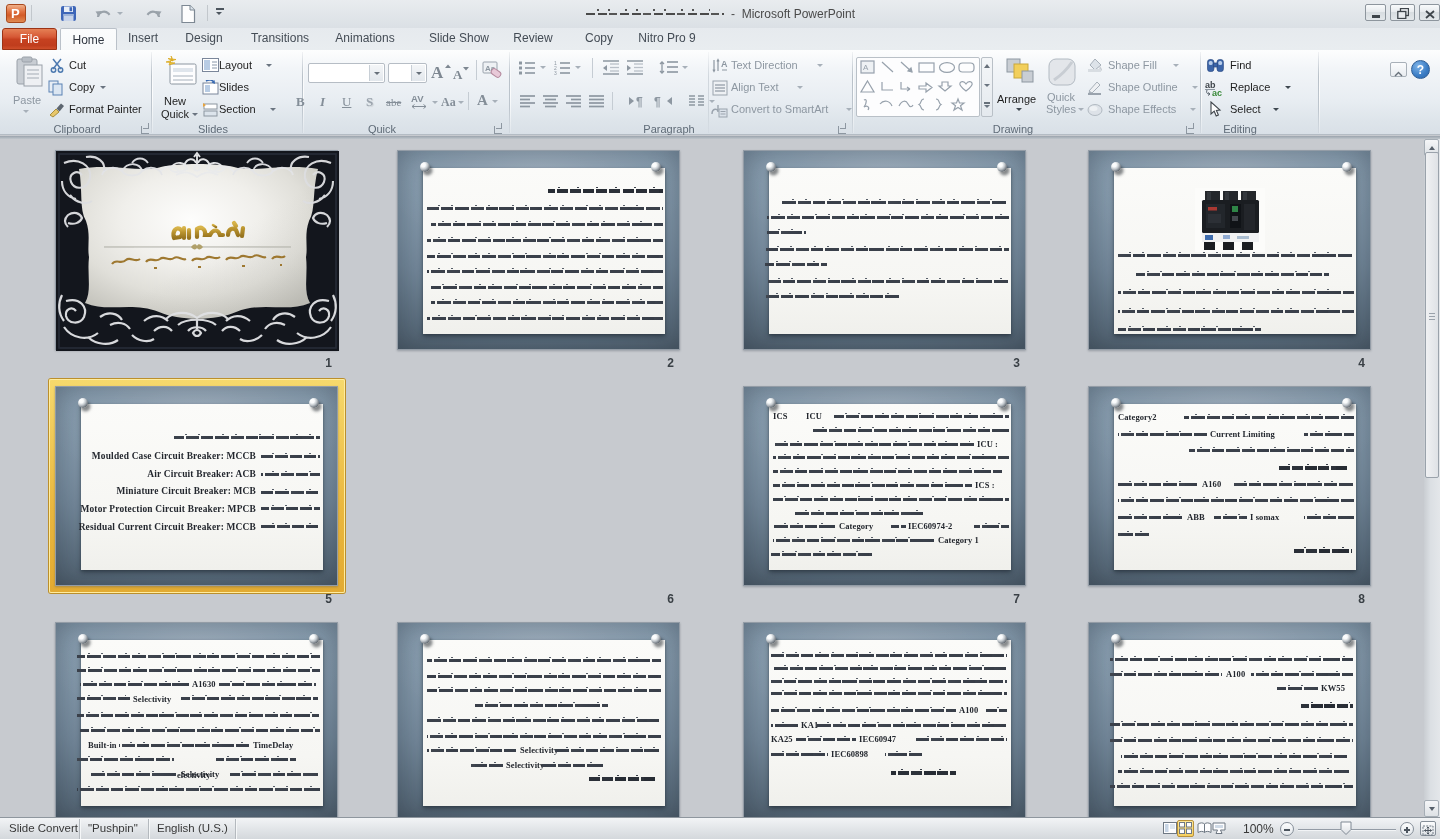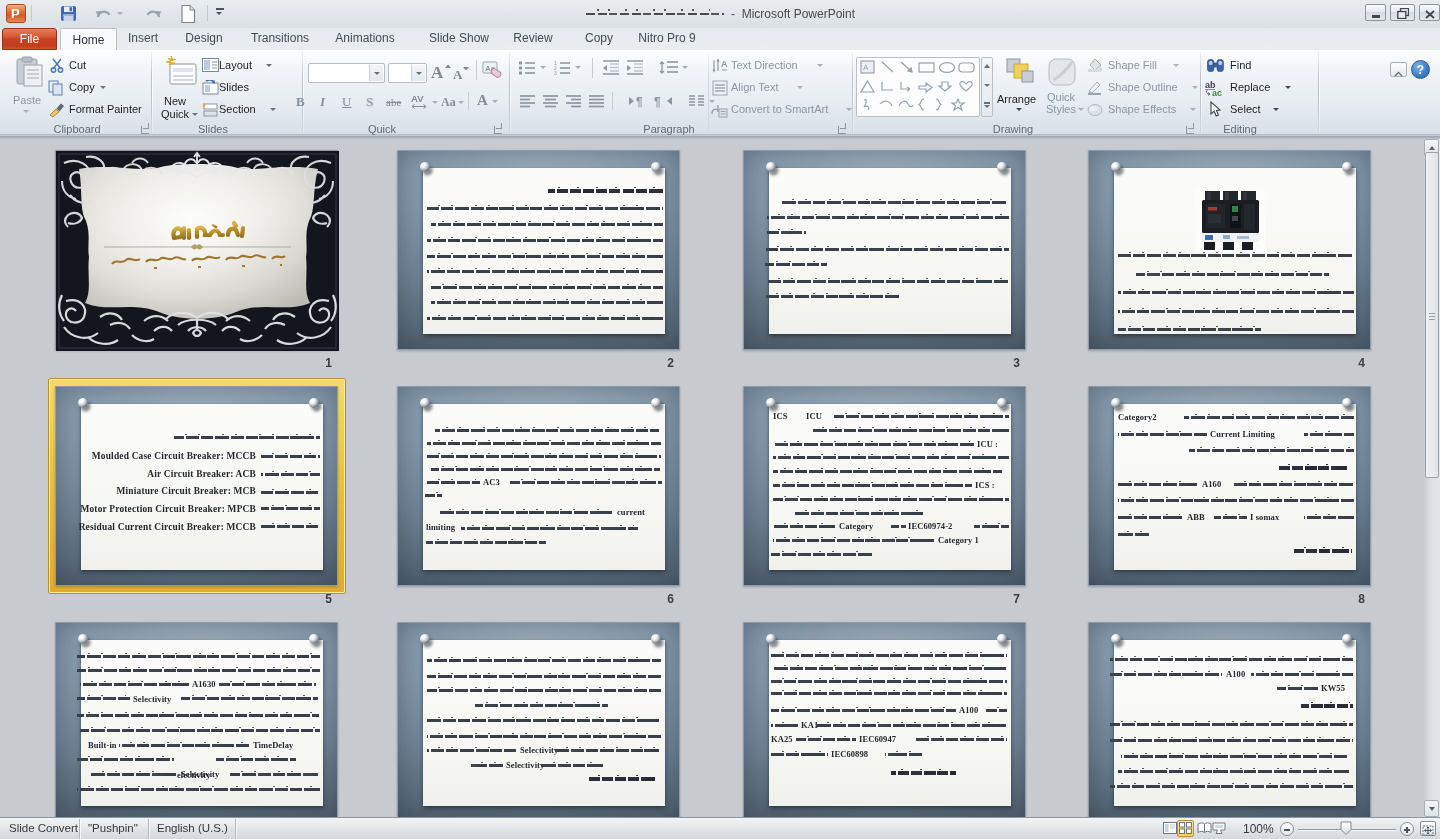--- a/index.html
+++ b/index.html
@@ -585,38 +585,20 @@
       <div class="tl" style="left:205px;top:86px;width:59px;background-position:-10px 0"></div>
       <div class="lt lt5" style="right:81px;top:83px">Air Circuit Breaker: ACB</div>
       <div class="tl" style="left:205px;top:104px;width:59px;background-position:-0px 0"></div>
       <div class="lt lt5" style="right:81px;top:100px">Miniature Circuit Breaker: MCB</div>
       <div class="tl" style="left:205px;top:120px;width:59px;background-position:-20px 0"></div>
       <div class="lt lt5" style="right:81px;top:118px">Motor Protection Circuit Breaker: MPCB</div>
       <div class="tl" style="left:205px;top:138px;width:59px;background-position:-14px 0"></div>
       <div class="lt lt5" style="right:81px;top:136px">Residual Current Circuit Breaker: MCCB</div>
     </div>
 <div class="num" style="left:55px;top:453px">5</div>
-<div class="sl" style="left:397px;top:247px">
-      <div class="paper"></div>
-      <div class="pin" style="left:22px;top:11px"></div>
-      <div class="pin" style="left:253px;top:11px"></div>
-      <div class="tl" style="left:37px;top:42px;width:224px;background-position:-23px 0"></div>
-      <div class="tl" style="left:29px;top:55px;width:234px;background-position:-24px 0"></div>
-      <div class="tl" style="left:29px;top:68px;width:234px;background-position:-16px 0"></div>
-      <div class="tl" style="left:33px;top:81px;width:229px;background-position:-20px 0"></div>
-      <div class="tl" style="left:29px;top:94px;width:53px;background-position:-0px 0"></div>
-      <div class="lt" style="left:85px;top:91px">AC3</div>
-      <div class="tl" style="left:112px;top:94px;width:152px;background-position:-18px 0"></div>
-      <div class="tl" style="left:27px;top:107px;width:17px;background-position:-19px 0"></div>
-      <div class="tl" style="left:40px;top:124px;width:174px;background-position:-12px 0"></div>
-      <div class="lt" style="left:219px;top:121px">current</div>
-      <div class="lt" style="left:28px;top:136px">limiting</div>
-      <div class="tl" style="left:63px;top:140px;width:177px;background-position:-24px 0"></div>
-      <div class="tl" style="left:28px;top:154px;width:120px;background-position:-21px 0"></div>
-    </div>
 <div class="num" style="left:397px;top:453px">6</div>
 <div class="sl" style="left:743px;top:247px">
       <div class="paper"></div>
       <div class="pin" style="left:22px;top:11px"></div>
       <div class="pin" style="left:253px;top:11px"></div>
       <div class="lt" style="left:29px;top:25px">ICS</div>
       <div class="lt" style="left:62px;top:25px">ICU</div>
       <div class="tl" style="left:90px;top:28px;width:175px;background-position:-18px 0"></div>
       <div class="tl" style="left:67px;top:42px;width:198px;background-position:-12px 0"></div>
       <div class="tl" style="left:29px;top:56px;width:201px;background-position:-28px 0"></div>

